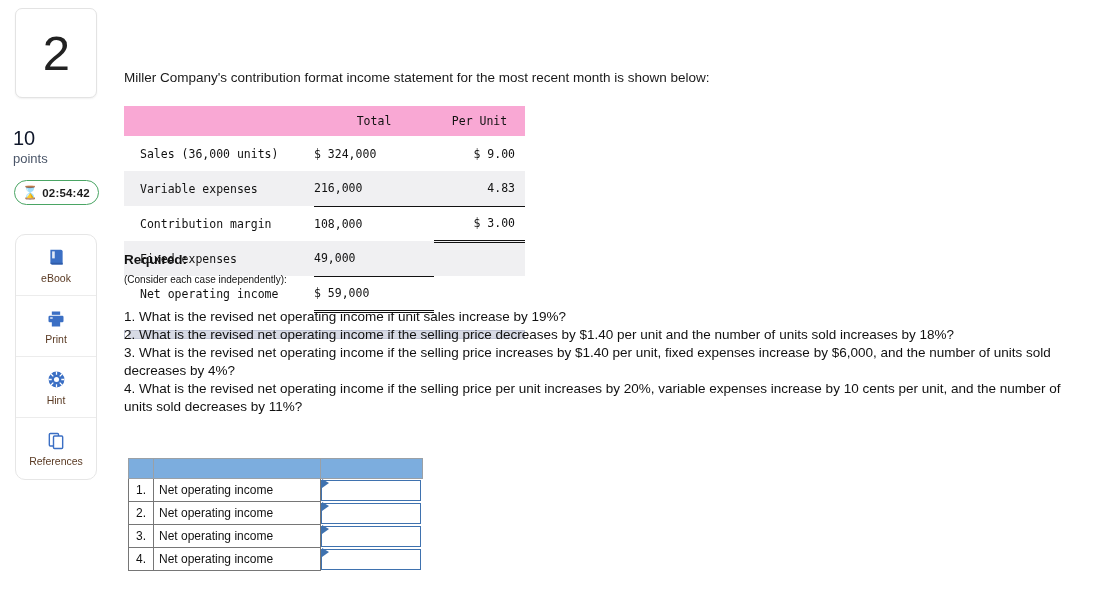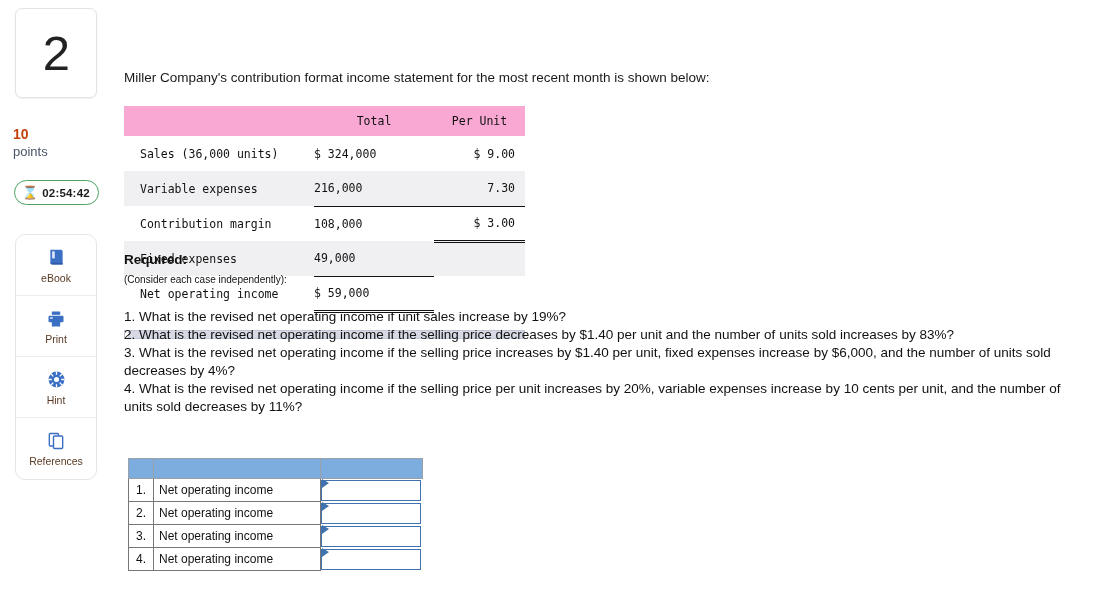--- a/index.html
+++ b/index.html
@@ -34,21 +34,21 @@
     font-weight: 400;
     color: #222222;
     line-height: 1;
     letter-spacing: -1px;
   }
 
   .points-block {
     position: absolute; left: 13px; top: 126px;
     line-height: 1.25;
   }
-  .points-value { font-size: 14px; color: #c2410c; font-weight: 700; display:block; }
+  .points-value { font-size: 20px; color: #0f172a; font-weight: 400; display:block; }
   .points-label { font-size: 13px; color: #4a5568; font-weight: 400; display:block; }
 
   .timer-pill {
     position: absolute; left: 14px; top: 180px;
     width: 85px; height: 25px;
     border: 1.5px solid #4aa564;
     border-radius: 13px;
     background: #ffffff;
     display: flex; align-items: center; gap: 4px;
     padding-left: 7px;
@@ -239,21 +239,21 @@
           <th class="c-unit h">Per Unit</th>
         </tr>
         <tr class="is-row">
           <td class="c-label">Sales (36,000 units)</td>
           <td class="c-total">$ 324,000</td>
           <td class="c-unit">$ 9.00</td>
         </tr>
         <tr class="is-row shaded">
           <td class="c-label">Variable expenses</td>
           <td class="c-total ul-single">216,000</td>
-          <td class="c-unit ul-single">7.30</td>
+          <td class="c-unit ul-single">4.83</td>
         </tr>
         <tr class="is-row">
           <td class="c-label">Contribution margin</td>
           <td class="c-total">108,000</td>
           <td class="c-unit ul-double">$ 3.00</td>
         </tr>
         <tr class="is-row shaded">
           <td class="c-label">Fixed expenses</td>
           <td class="c-total ul-single">49,000</td>
           <td class="c-unit"></td>
@@ -266,21 +266,21 @@
       </tbody>
         </table>
       <div class="hscroll"></div>
     </div>
 
     <div class="req-title">Required:</div>
     <div class="req-sub">(Consider each case independently):</div>
 
     <div class="qlist">
       <p>1. What is the revised net operating income if unit sales increase by 19%?</p>
-      <p>2. What is the revised net operating income if the selling price decreases by $1.40 per unit and the number of units sold increases by 83%?</p>
+      <p>2. What is the revised net operating income if the selling price decreases by $1.40 per unit and the number of units sold increases by 18%?</p>
       <p>3. What is the revised net operating income if the selling price increases by $1.40 per unit, fixed expenses increase by $6,000, and the number of units sold decreases by 4%?</p>
       <p>4. What is the revised net operating income if the selling price per unit increases by 20%, variable expenses increase by 10 cents per unit, and the number of units sold decreases by 11%?</p>
     </div>
 
     <div class="ans-wrap">
       <table class="answers">
         <tbody>
             <tr>
           <td class="ah c1"></td>
           <td class="ah c2"></td>

